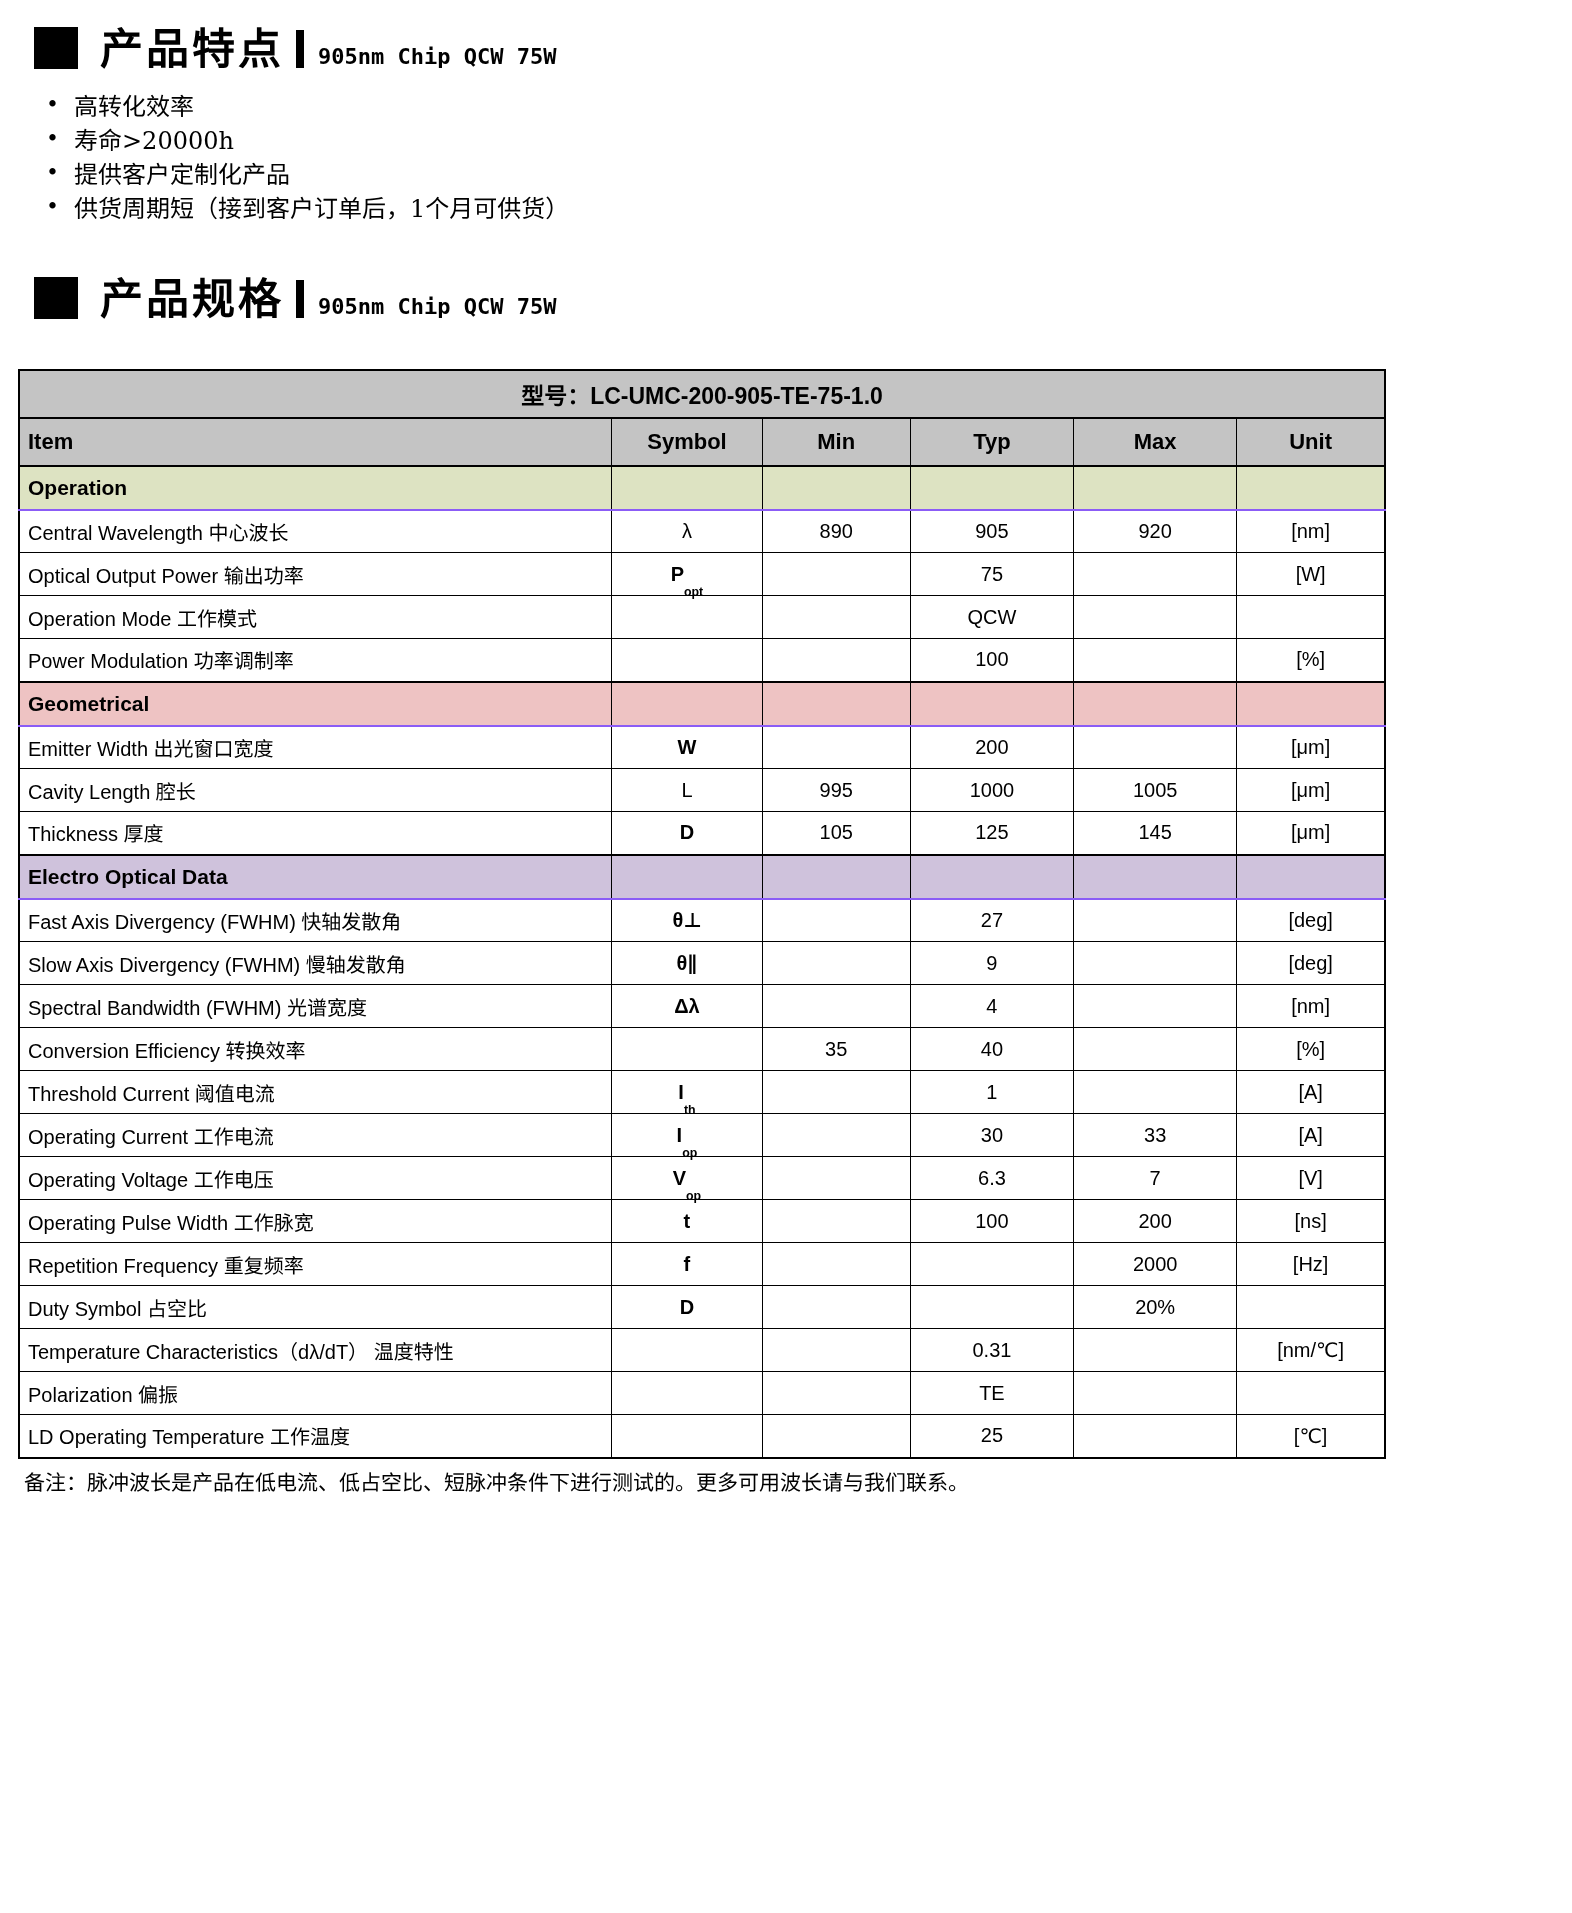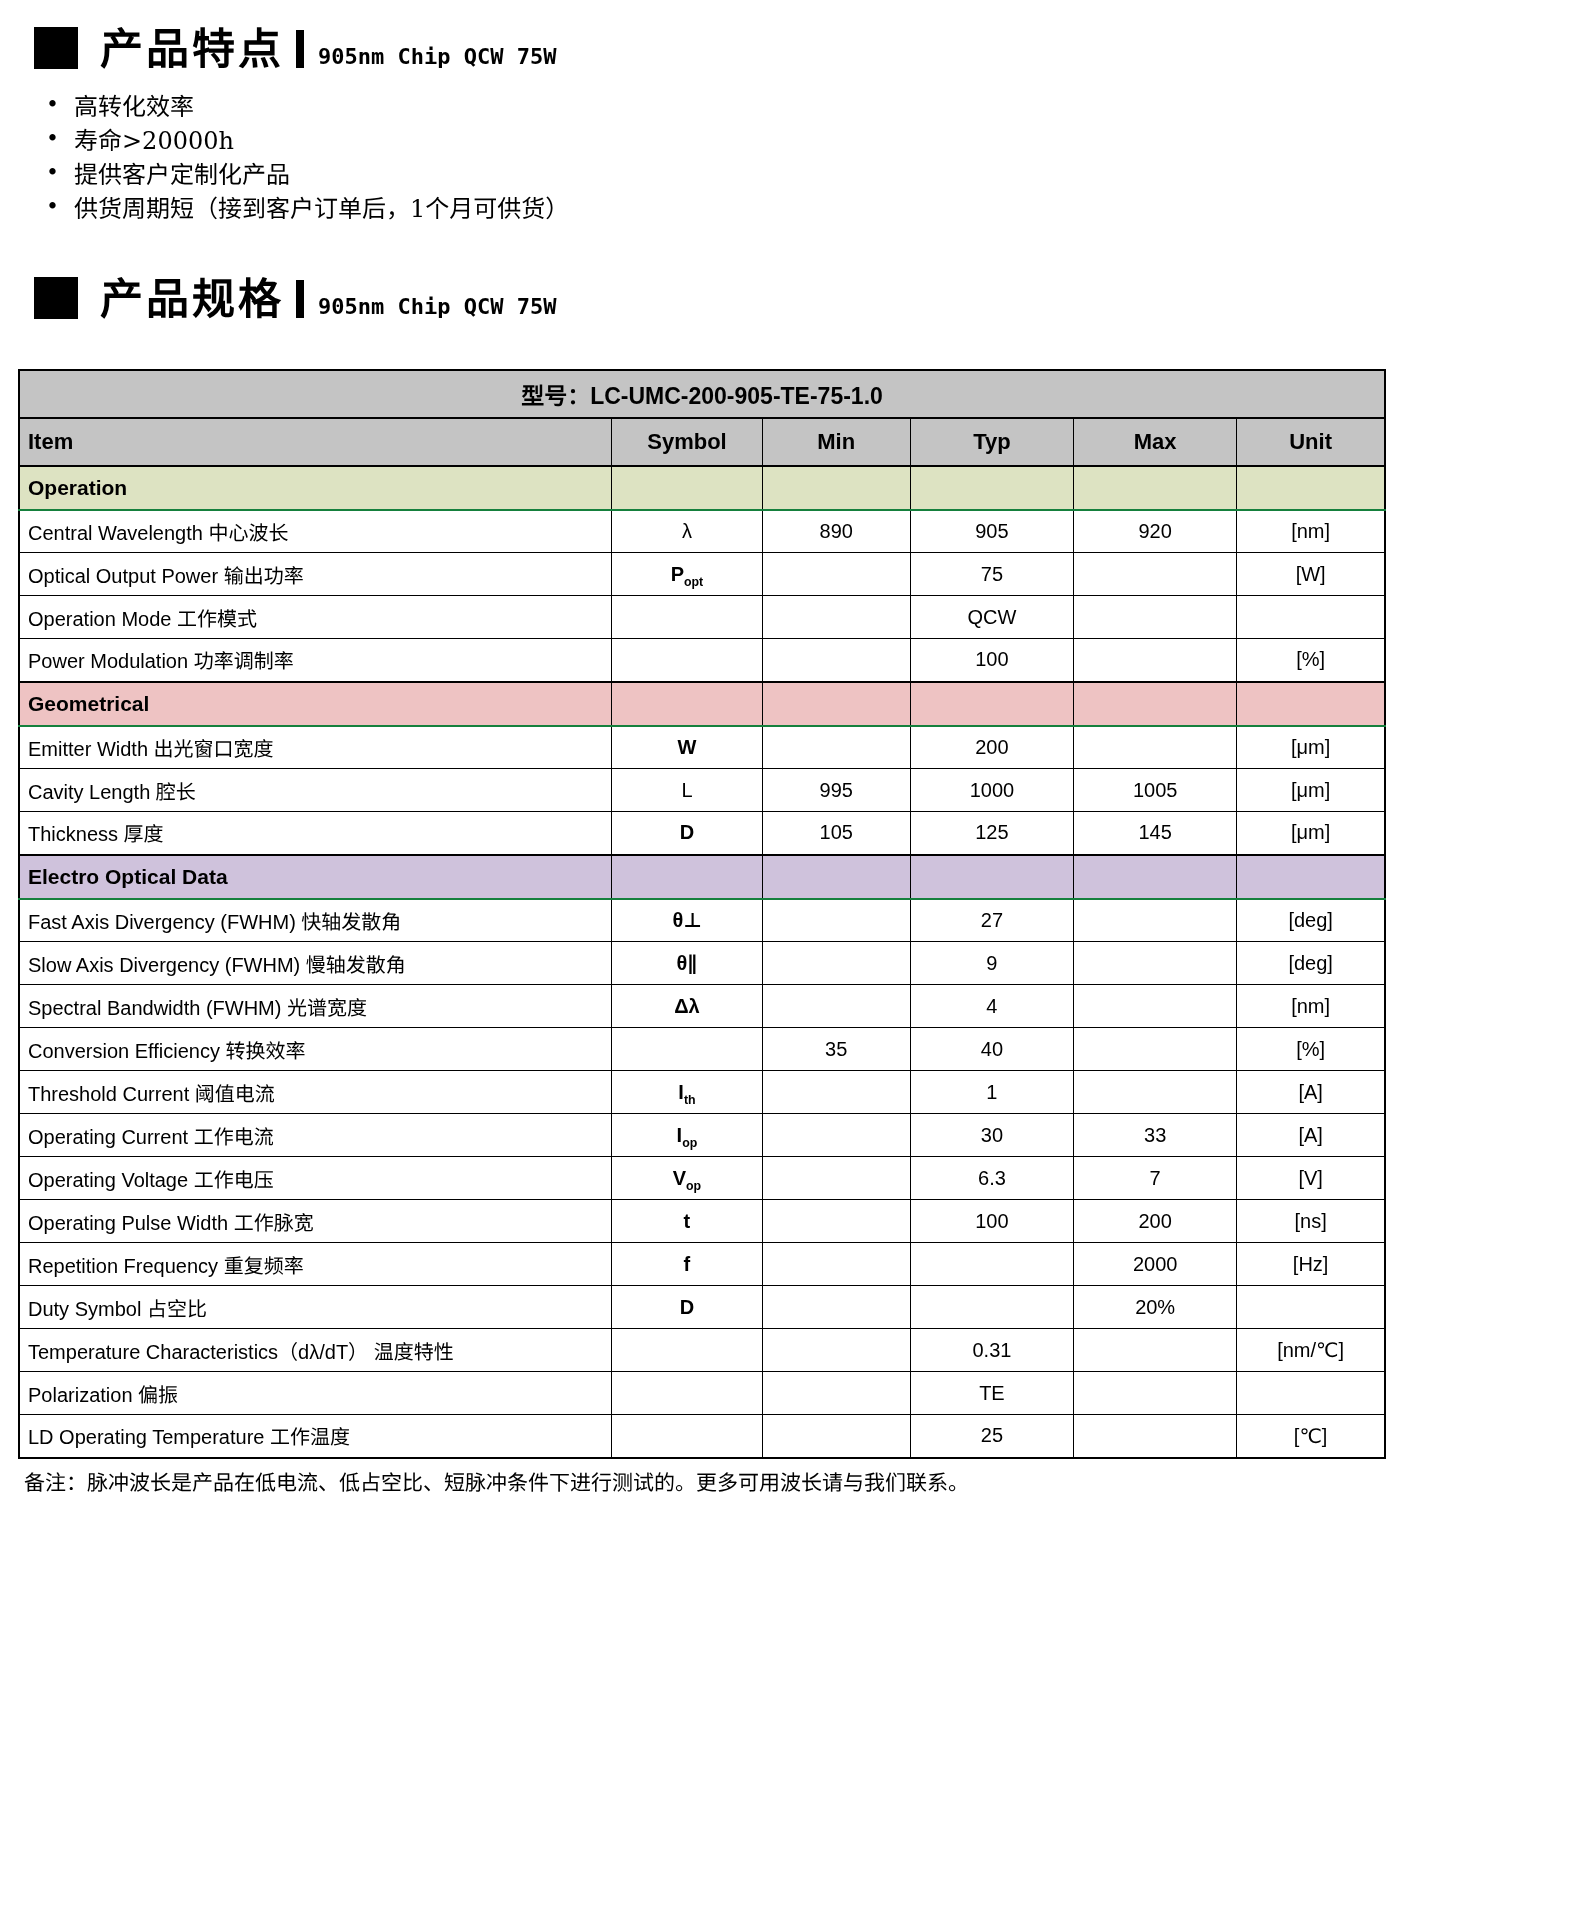--- a/index.html
+++ b/index.html
@@ -134,36 +134,36 @@
   tr.header-row td.col-ctr { text-align: center; }
 
   tr.group-operation td { background: #dde3c2; }
   tr.group-geometrical td { background: #eec3c3; }
   tr.group-electro td { background: #cfc2dc; }
   tr.group td {
     font-weight: 700;
     font-size: 21px;
     height: 44px;
     border-top: 2px solid #000;
-    border-bottom: 2px solid #15803d;
+    border-bottom: 2px solid #8b5cf6;
   }
 
   td.item-cell {
     text-align: left;
     font-size: 20.5px;
     padding-left: 10px;
     white-space: nowrap;
   }
   td.sym-cell { text-align: center; font-size: 21px; }
   td.sym-cell.bold { font-weight: 700; }
   td.num-cell { text-align: center; font-size: 20px; }
   td.typ-cell { text-align: center; font-size: 20px; font-weight: 700; }
   td.unit-cell { text-align: center; font-size: 20px; font-weight: 700; }
 
-  sub { font-size: 0.62em; vertical-align: baseline; position: relative; top: 5px; }
+  sub { font-size: 0.62em; vertical-align: baseline; position: relative; top: 15px; }
 
   .footnote {
     font-family: "DejaVu Serif", "Liberation Serif", serif;
     font-size: 21px;
     margin: 7px 0 0 6px;
     white-space: nowrap;
   }
 </style>
 </head>
 <body>

